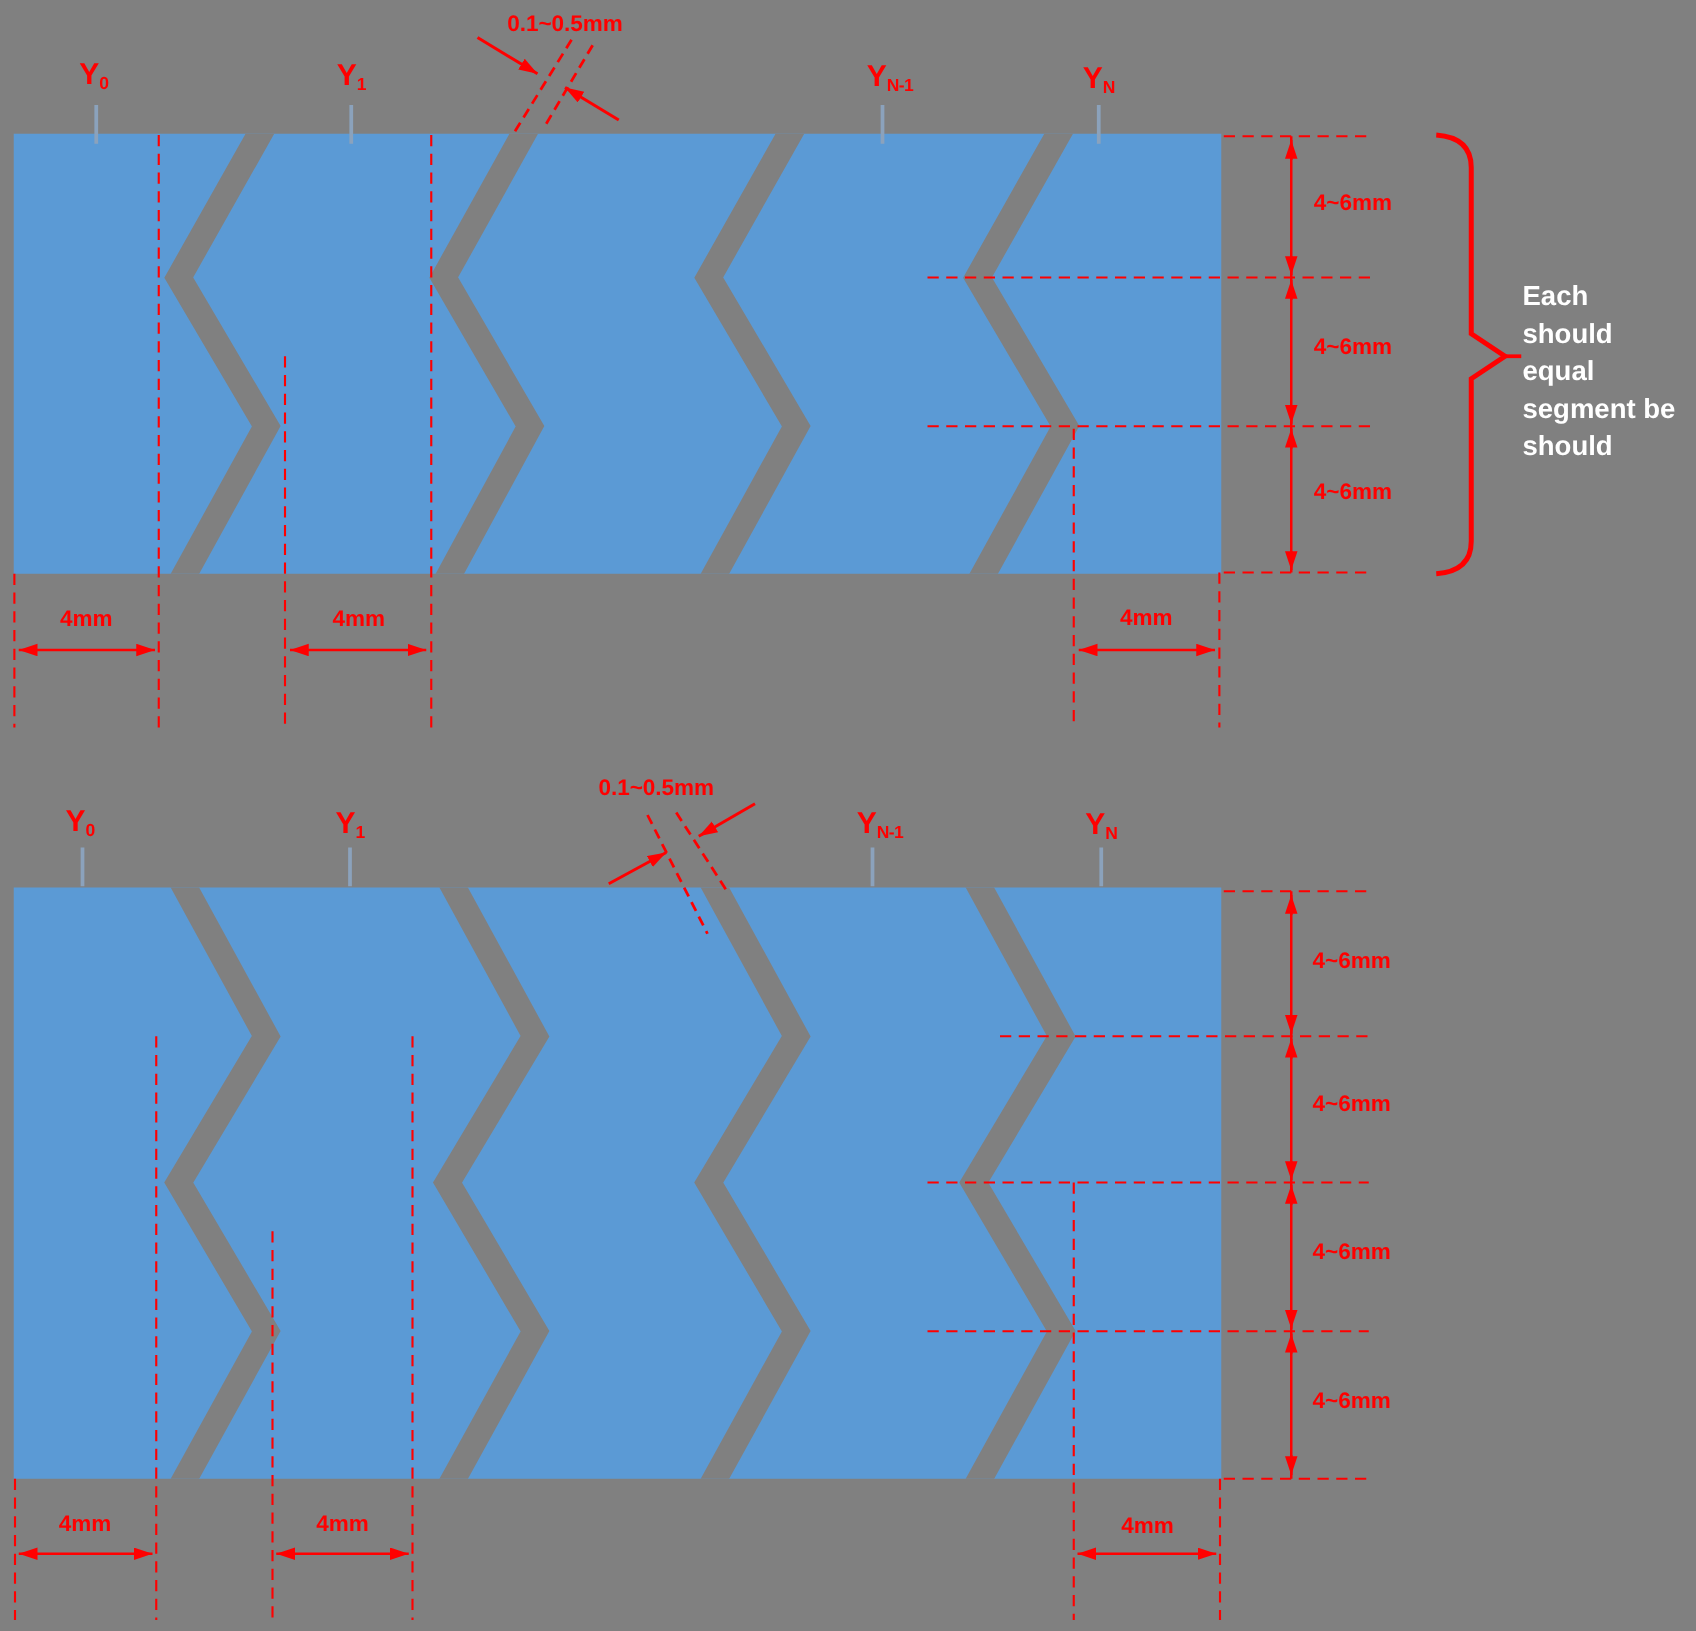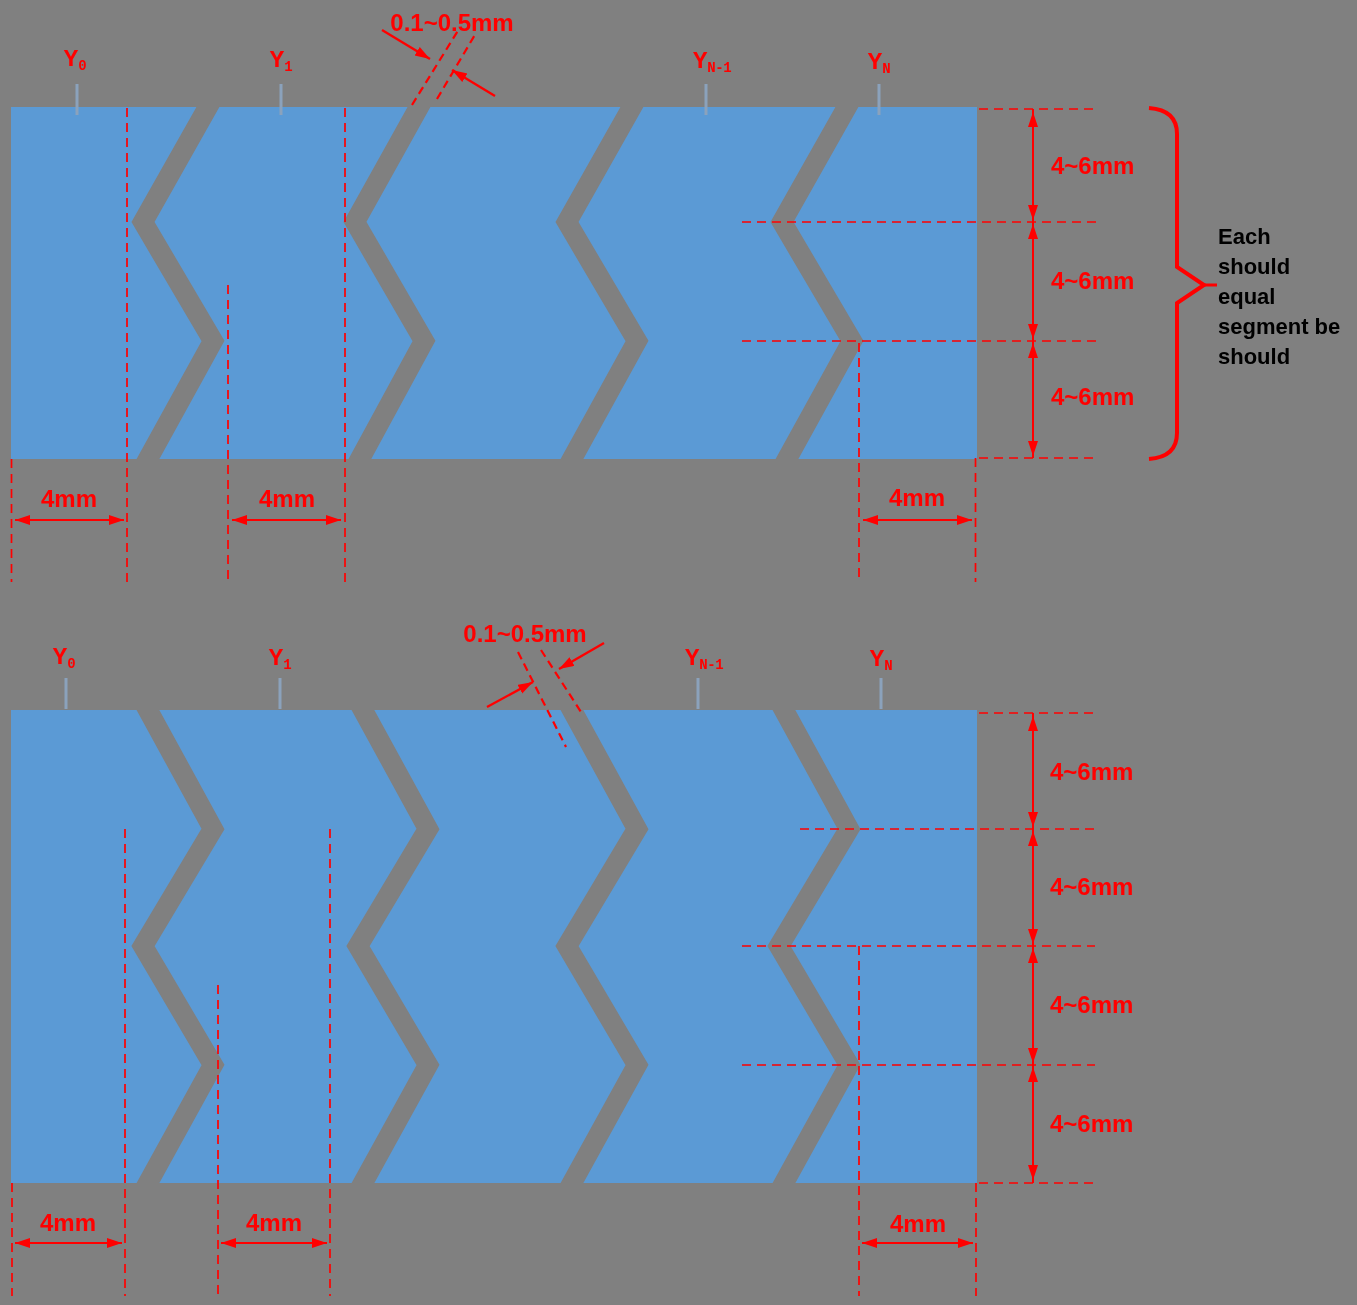--- a/index.html
+++ b/index.html
@@ -3,25 +3,25 @@
 <meta charset="utf-8">
 <style>
   html,body { margin:0; padding:0; }
   body { background:#6f6f6f; font-family:"Liberation Sans", sans-serif; }
   .canvas {
     position:relative; width:1357px; height:1305px;
     background:#808080; overflow:hidden;
   }
   .canvas svg { position:absolute; left:0; top:0; }
   .txt { position:absolute; color:#FF0000; font-weight:bold; white-space:nowrap; }
-  .ylabel { font-size:24px; transform:translateX(-50%);font-family:Liberation Mono, monospace; }
+  .ylabel { font-size:24px; transform:translateX(-50%); }
   .ylabel .sub { font-size:14px; vertical-align:-4px; letter-spacing:-0.5px; }
-  .dim { font-size:24px; }
+  .dim { font-size:18px; }
   .ctr { transform:translateX(-50%); }
-  .note { position:absolute; color:#000000; font-weight:bold; font-size:22px; line-height:30px; }
+  .note { position:absolute; color:#ffffff; font-weight:bold; font-size:22px; line-height:30px; }
 </style>
 </head>
 <body>
 
 <div class="canvas">
 
   <svg width="1357" height="1305" viewBox="0 0 1357 1305">
     <defs>
       <marker id="arr" markerUnits="userSpaceOnUse" markerWidth="17" markerHeight="12" refX="15" refY="5" orient="auto-start-reverse">
         <path d="M0,0 L15,5 L0,10 Z" fill="#FF0000"></path>

